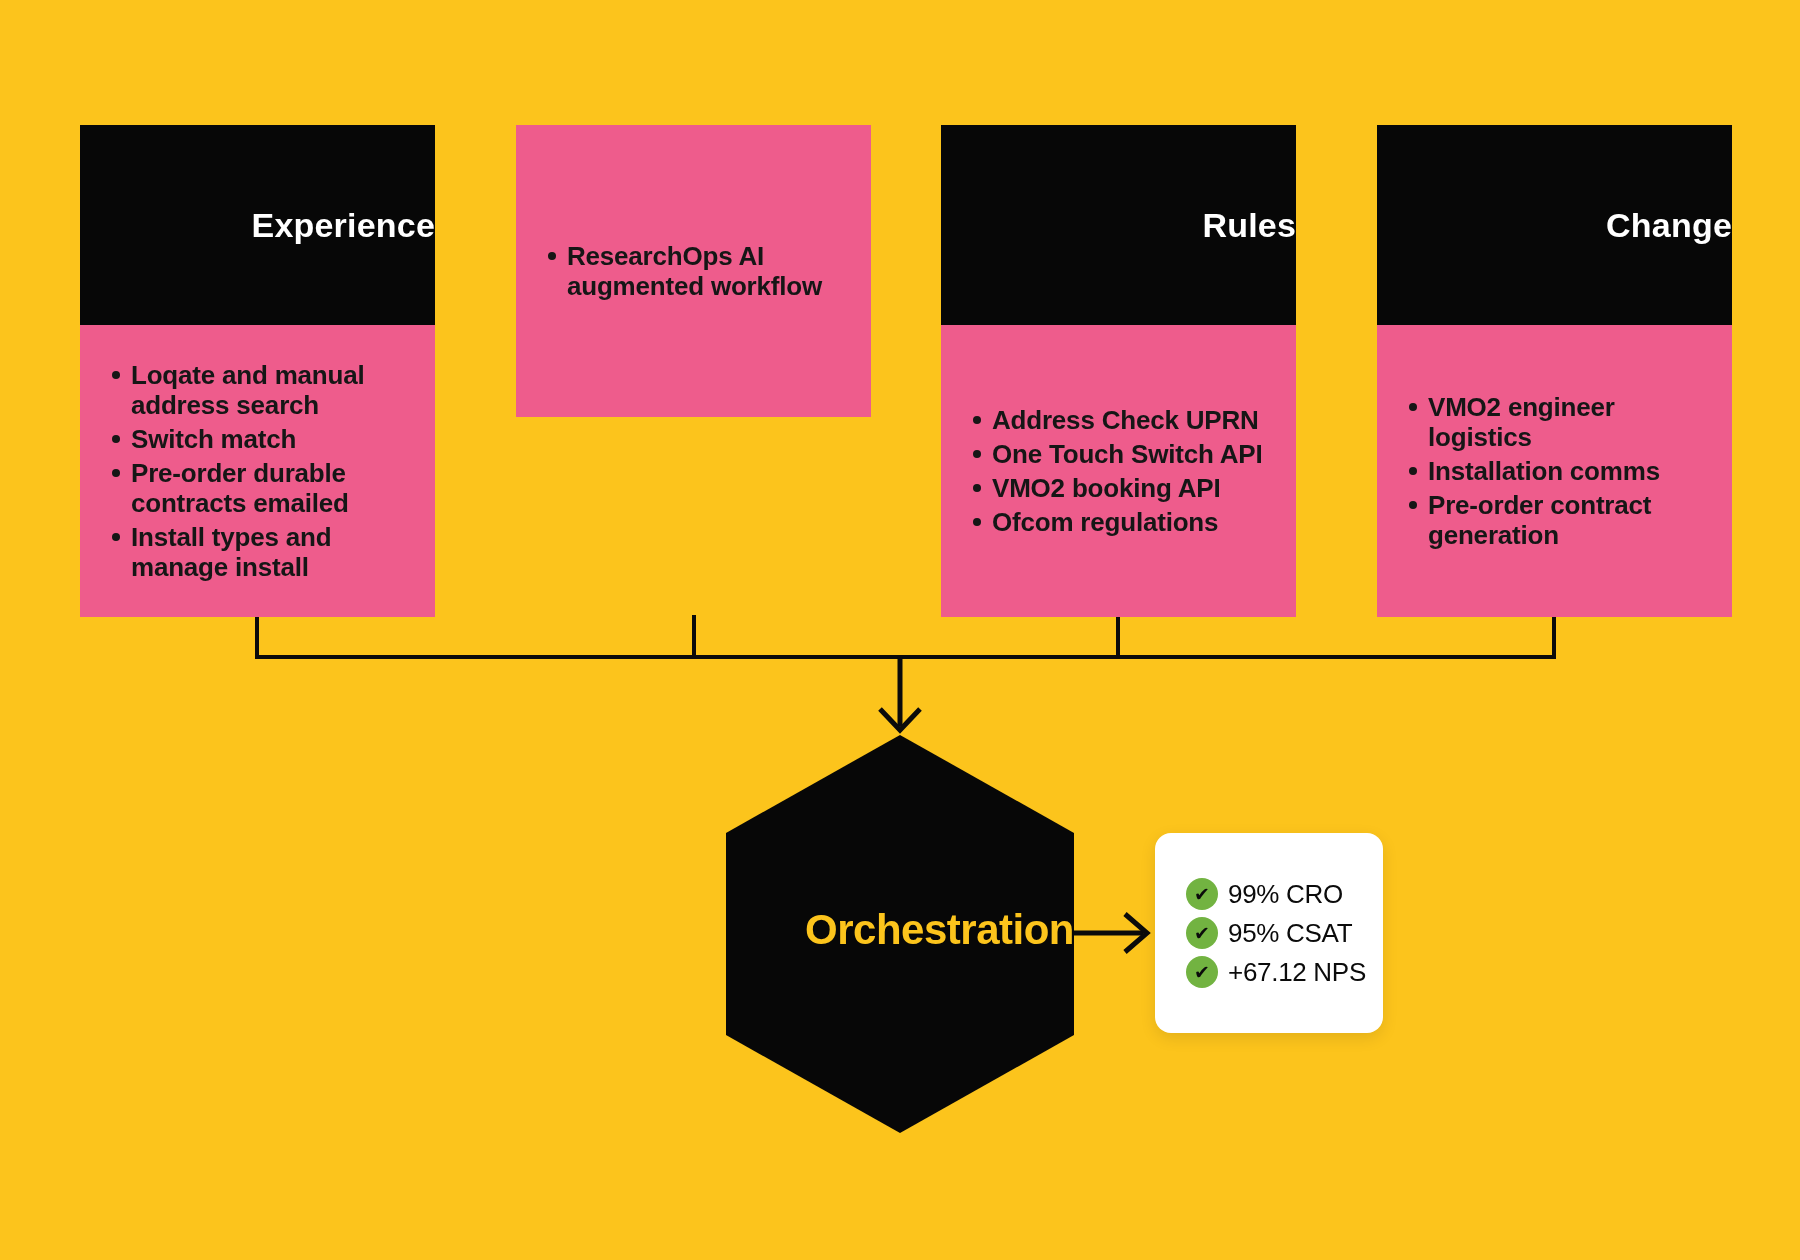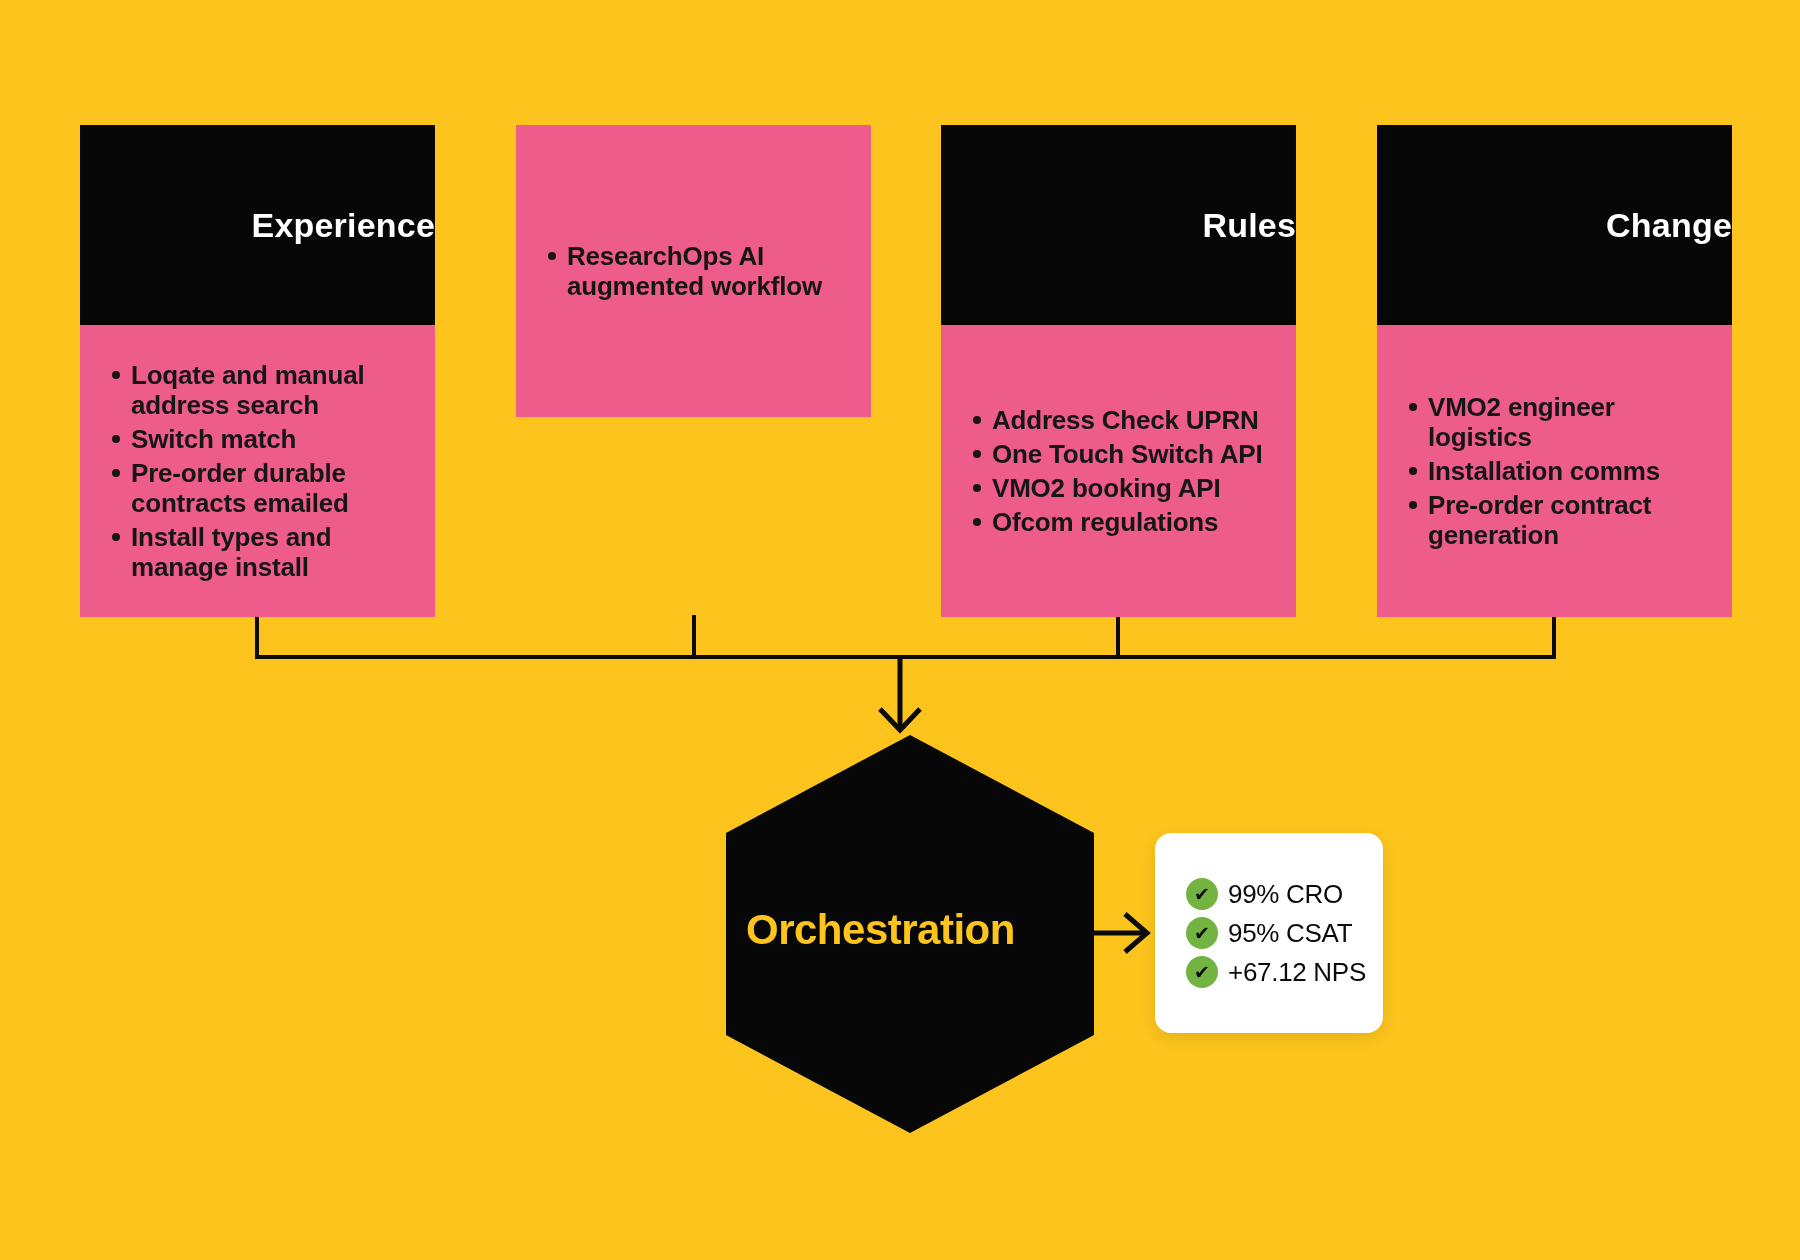--- a/index.html
+++ b/index.html
@@ -70,21 +70,21 @@
     pointer-events: none;
   }
 
   
   .hexagon {
     position: absolute;
     left: 726px; top: 735px;
     width: 348px; height: 398px;
     background: #070707;
     clip-path: polygon(50% 0%, 100% 24.6%, 100% 75.4%, 50% 100%, 0% 75.4%, 0% 24.6%);
-    display: flex; align-items: center; justify-content: flex-start; padding-left: 20px;
+    display: flex; align-items: center; justify-content: flex-end;
   }
   .hexagon-label {
     color: #FCC41C;
     font-size: 42px;
     font-weight: bold;
     letter-spacing: -0.5px;
     margin-top: -8px;
   }
 
   

